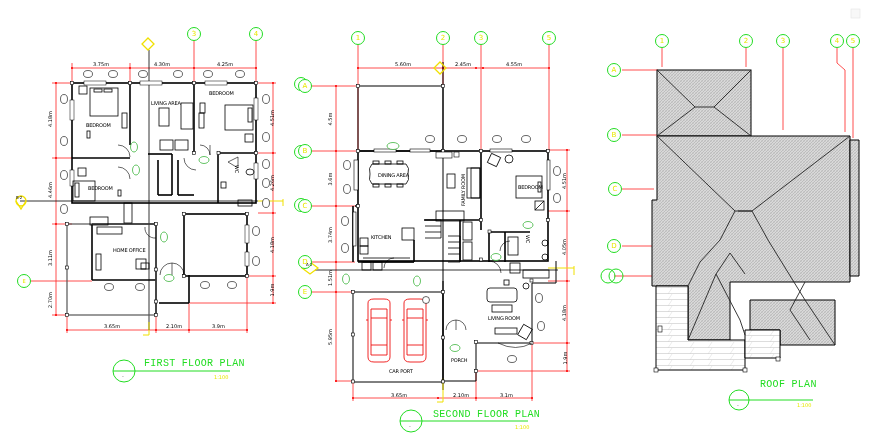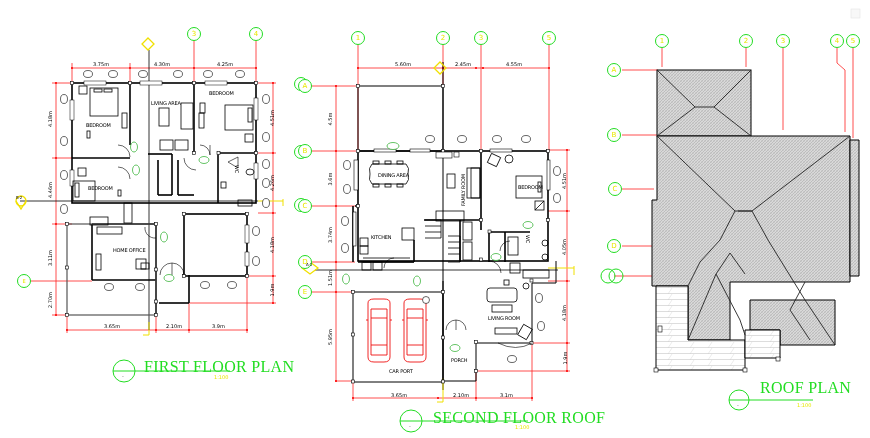--- a/index.html
+++ b/index.html
@@ -2,21 +2,21 @@
 <html><head>
 <meta charset="utf-8">
 <style>
   html,body{margin:0;padding:0;background:#ffffff;}
   body{width:870px;height:438px;position:relative;overflow:hidden;font-family:"Liberation Sans",sans-serif;}
   #canvas{position:absolute;left:0;top:0;width:870px;height:438px;}
   .lbl{position:absolute;font-family:"DejaVu Sans",sans-serif;font-size:5px;color:#000;white-space:nowrap;letter-spacing:-0.2px;}
   .dim{position:absolute;font-family:"DejaVu Sans",sans-serif;font-size:5px;color:#000;white-space:nowrap;}
   .dimv{transform:rotate(-90deg);transform-origin:center;}
   .bubble{position:absolute;width:14px;height:14px;border:1.2px solid #22dd22;border-radius:50%;box-sizing:border-box;display:flex;align-items:center;justify-content:center;font-family:"DejaVu Sans",sans-serif;font-size:7px;color:#e8e800;background:#fff;}
-  .title{position:absolute;font-family:Liberation Serif, serif;color:#22dd22;font-size:16px;letter-spacing:0.3px;white-space:nowrap;}
+  .title{position:absolute;font-family:Liberation Mono, monospace;color:#22dd22;font-size:10px;letter-spacing:0.3px;white-space:nowrap;}
   .scale{position:absolute;font-family:"DejaVu Sans",sans-serif;color:#e8e800;font-size:5px;white-space:nowrap;}
 </style>
 </head>
 <body>
 
 <svg id="canvas" width="870" height="438" viewBox="0 0 870 438" xmlns="http://www.w3.org/2000/svg">
   <defs>
     <pattern id="hatch" width="3" height="3" patternUnits="userSpaceOnUse">
       <rect width="3" height="3" fill="#d9d9d9"></rect>
       <path d="M0,3 L3,0" stroke="#a9a9a9" stroke-width="0.6"></path>
@@ -545,19 +545,19 @@
 <div class="lbl" style="left:371px;top:234px;">KITCHEN</div>
 <div class="lbl" style="left:524px;top:236px;transform:rotate(90deg);">WC</div>
 <div class="lbl" style="left:488px;top:315px;">LIVING ROOM</div>
 <div class="lbl" style="left:389px;top:368px;">CAR PORT</div>
 <div class="lbl" style="left:451px;top:357px;">PORCH</div>
 
 <div class="title" style="left:144px;top:358px;">FIRST FLOOR PLAN</div>
 <div class="scale" style="left:214px;top:374px;">1:100</div>
 <div class="lbl" style="left:122px;top:373px;">-</div>
 
-<div class="title" style="left:433px;top:409px;">SECOND FLOOR ROOF</div>
+<div class="title" style="left:433px;top:409px;">SECOND FLOOR PLAN</div>
 <div class="scale" style="left:515px;top:424px;">1:100</div>
 <div class="lbl" style="left:409px;top:423px;">-</div>
 
 <div class="title" style="left:760px;top:379px;">ROOF PLAN</div>
 <div class="scale" style="left:797px;top:402px;">1:100</div>
 <div class="lbl" style="left:737px;top:402px;">-</div>
 
 </body></html>

